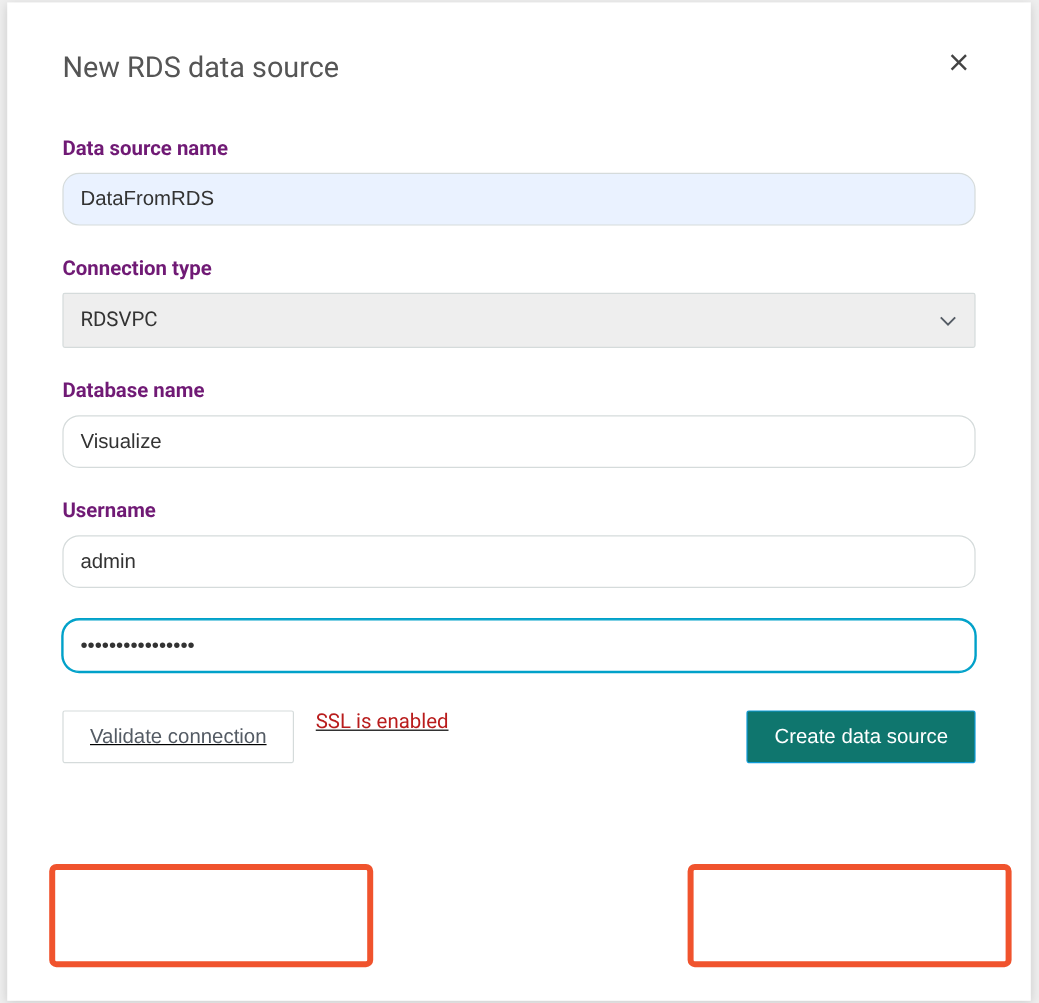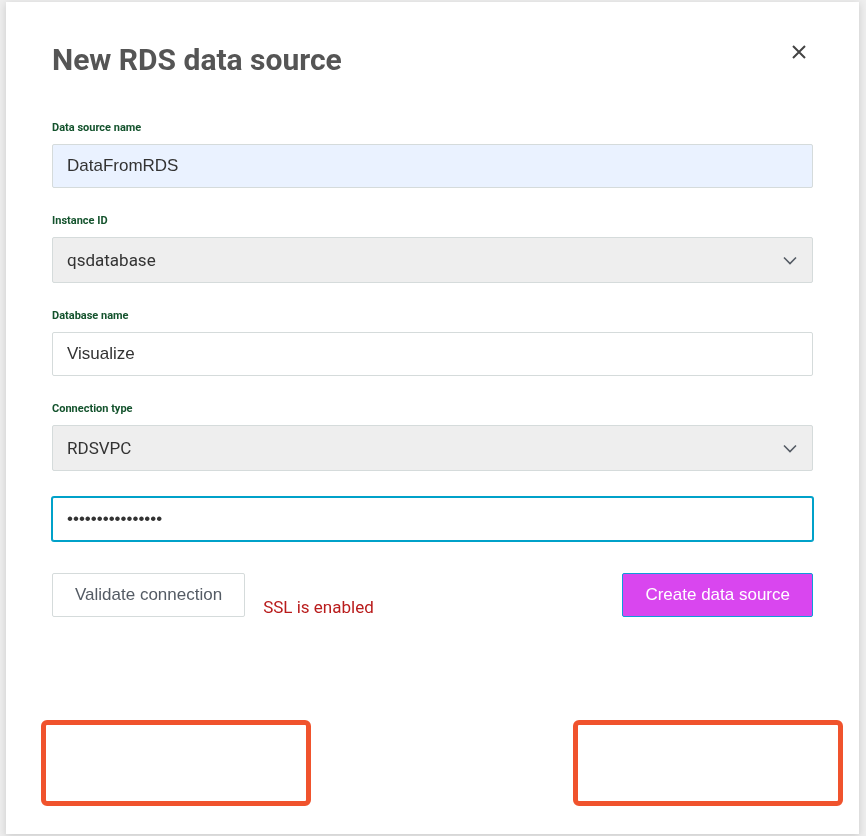--- a/index.html
+++ b/index.html
@@ -19,52 +19,52 @@
       box-shadow: 0 2px 8px rgba(0,0,0,0.15);
       position: relative;
     }
     .modal-header {
       display: flex;
       justify-content: space-between;
       align-items: flex-start;
       margin-bottom: 44px;
     }
     .modal-title {
-      font-size: 30px;
-      font-weight: 700;
+      font-size: 24px;
+      font-weight: 400;
       color: #555;
       text-align: right;
     }
     .close-btn {
       background: none;
       border: none;
       cursor: pointer;
       font-size: 22px;
       color: #444;
       padding: 0 6px;
       line-height: 1;
     }
     .field-group {
       margin-bottom: 26px;
     }
     .field-label {
-      font-size: 11px;
+      font-size: 17px;
       font-weight: 700;
-      color: #14532d;
+      color: #701a75;
       margin-bottom: 10px;
       display: block;
     }
     .text-input {
       width: 100%;
       height: 44px;
       padding: 0 14px;
       font-size: 17px;
       color: #333;
       border: 1px solid #d5dbdb;
-      border-radius: 2px;
+      border-radius: 14px;
       background: #ffffff;
     }
     .text-input.highlighted {
       background: #eaf2ff;
       border: 1px solid #d5dbdb;
     }
     .text-input.focused {
       border: 1px solid #00a1c9;
       box-shadow: 0 0 0 1px #00a1c9;
     }
@@ -94,40 +94,41 @@
       pointer-events: none;
     }
     .footer-row {
       display: flex;
       align-items: center;
       justify-content: space-between;
       margin-top: 32px;
     }
     .footer-left {
       display: flex;
-      align-items: flex-end;
+      align-items: flex-start;
       gap: 18px;
+      text-decoration: underline;
     }
     .btn {
       height: 44px;
       padding: 0 22px;
       font-size: 17px;
       border-radius: 2px;
       cursor: pointer;
       display: inline-flex;
       align-items: center;
       justify-content: center;
     }
     .btn-secondary {
       background: #ffffff;
       border: 1px solid #d5dbdb;
       color: #545b64;
     }
     .btn-primary {
-      background: #d946ef;
+      background: #0f766e;
       border: 1px solid #0f9bd9;
       color: #ffffff;
       margin-left: 26px;
     }
     .ssl-label {
       font-size: 17px;
       color: #b91c1c;
     }
     .highlight-box-left {
       position: absolute;
@@ -164,53 +165,44 @@
           </svg>
       </span>
     </button>
   </div>
 
   <div class="field-group">
     <label class="field-label">Data source name</label>
     <input type="text" class="text-input highlighted" value="DataFromRDS" style="">
   </div>
 
-  <div class="field-group">
-    <label class="field-label">Instance ID</label>
-    <div class="select-wrap">
-      <div class="select-input">
-        <span>qsdatabase</span>
-      </div>
-      <span class="chevron">
-        <svg width="14" height="9" viewBox="0 0 14 9">
-            <path d="M1 1 L7 7 L13 1" stroke="#545b64" stroke-width="1.6" fill="none"></path>
-          </svg>
-      </span>
-    </div>
-  </div>
-
-  <div class="field-group">
-    <label class="field-label">Database name</label>
-    <input type="text" class="text-input" value="Visualize" style="">
-  </div>
 
   <div class="field-group">
     <label class="field-label">Connection type</label>
     <div class="select-wrap">
       <div class="select-input">
         <span>RDSVPC</span>
       </div>
       <span class="chevron">
         <svg width="14" height="9" viewBox="0 0 14 9">
             <path d="M1 1 L7 7 L13 1" stroke="#545b64" stroke-width="1.6" fill="none"></path>
           </svg>
       </span>
     </div>
   </div>
 
+  <div class="field-group">
+    <label class="field-label">Database name</label>
+    <input type="text" class="text-input" value="Visualize" style="">
+  </div>
+
+  <div class="field-group">
+    <label class="field-label">Username</label>
+    <input type="text" class="text-input" value="admin" style="">
+  </div>
 
   <div class="field-group">
     <input type="text" class="text-input focused" value="••••••••••••••••" style="">
   </div>
 
   <div class="footer-row">
     <div class="footer-left">
       <button class="btn btn-secondary">Validate connection</button>
       <span class="ssl-label">SSL is enabled</span>
     </div>

